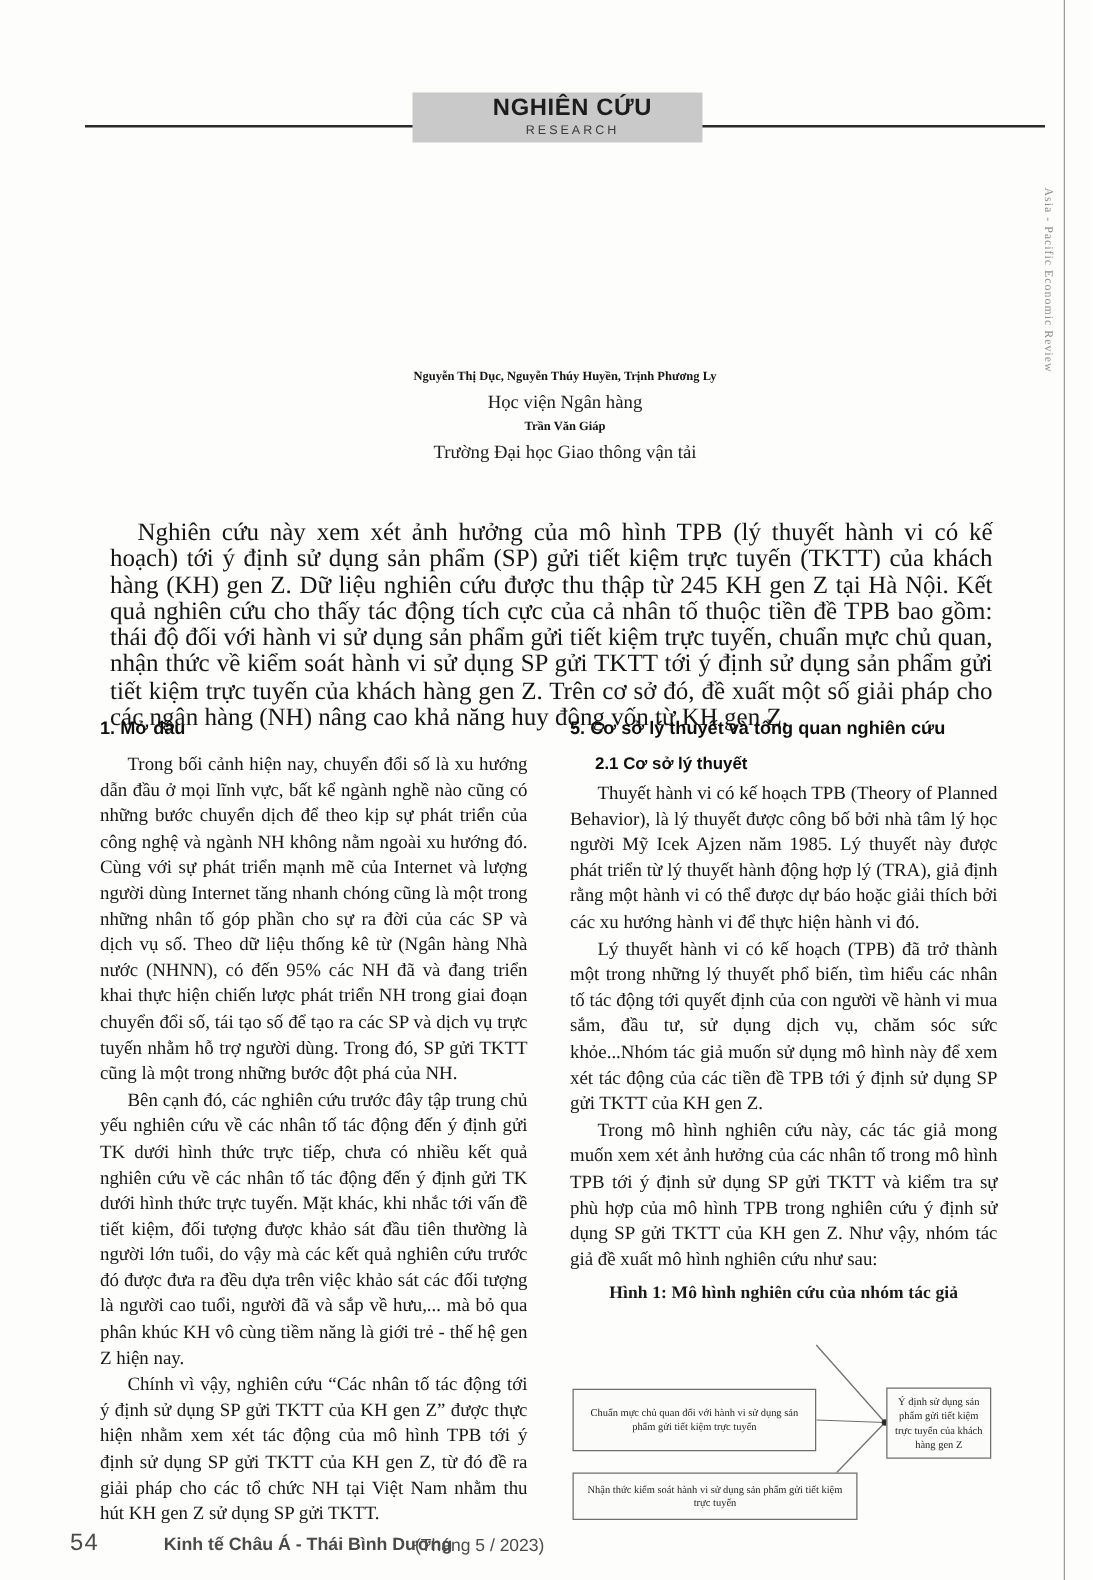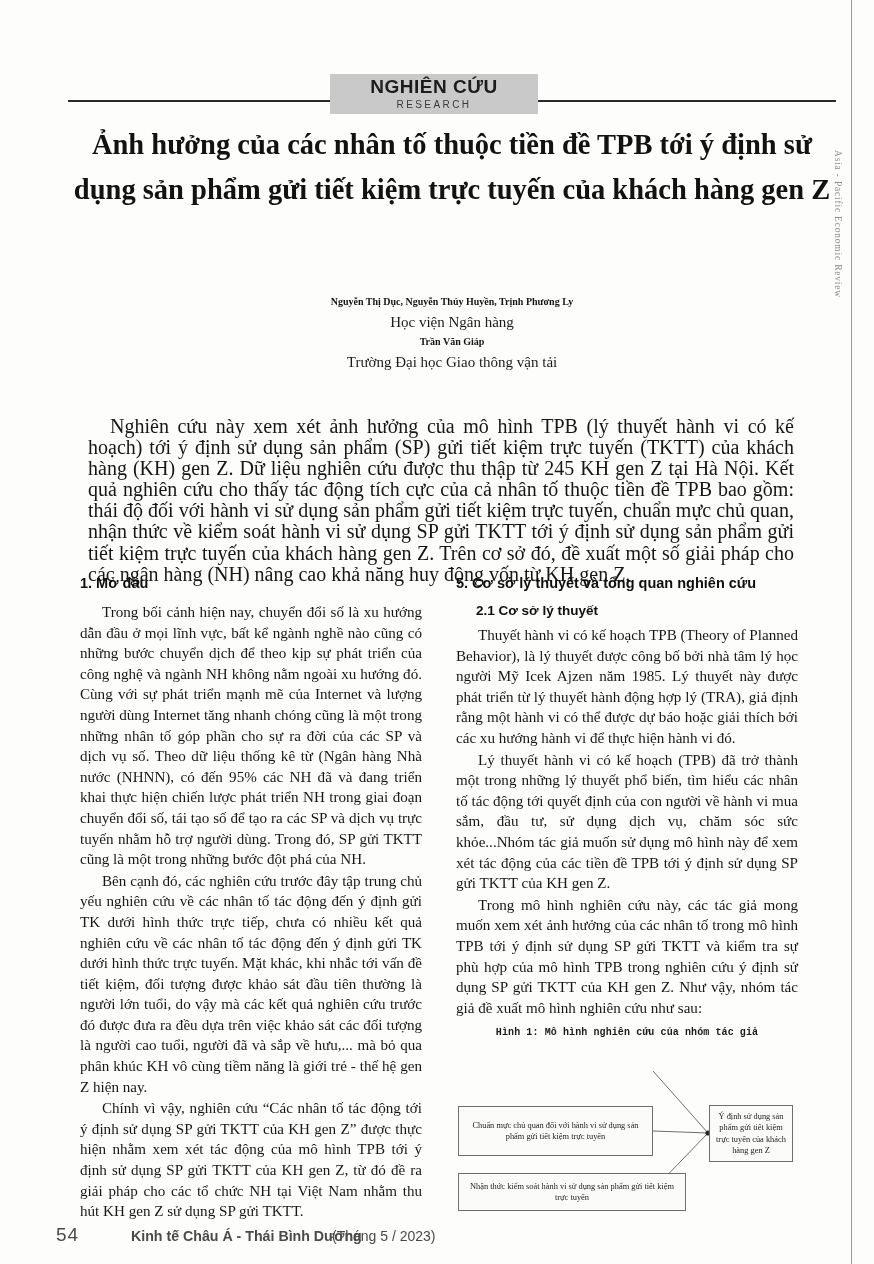--- a/index.html
+++ b/index.html
@@ -58,20 +58,21 @@
   }
   .masthead .badge {
     position: absolute;
     left: 262px;
     top: 0px;
     width: 208px;
     height: 40px;
     background: #c9c9c9;
     text-align: center;
     overflow: hidden;
+    padding-left: 24px;
   }
   .masthead .badge .nc {
     font-family: "Liberation Sans", sans-serif;
     font-weight: bold;
     font-size: 19px;
     letter-spacing: 0.5px;
     color: #1c1c1c;
     line-height: 22px;
     padding-top: 2px;
   }
@@ -157,23 +158,23 @@
     margin: 0 0 1px 0;
     color: #171717;
   }
   
   .figure {
     position: relative;
     margin-top: 9px;
     width: 342px;
   }
   .fig-caption {
-    font-family: Liberation Mono, monospace;
-    font-weight: bold;
-    font-size: 10px;
+    font-family: Liberation Serif, serif;
+    font-weight: bold;
+    font-size: 14px;
     text-align: center;
     color: #1a1a1a;
     margin-bottom: 5px;
     letter-spacing: 0.1px;
   }
   .fig-canvas {
     position: relative;
     width: 342px;
     height: 170px;
   }
@@ -243,21 +244,20 @@
   <div class="vertical-journal">Asia - Pacific Economic Review</div>
 
   <div class="masthead">
     <div class="rule"></div>
     <div class="badge">
       <div class="nc">NGHIÊN CỨU</div>
       <div class="res">RESEARCH</div>
     </div>
   </div>
 
-  <div class="title">Ảnh hưởng của các nhân tố thuộc tiền đề TPB tới ý định sử dụng sản phẩm gửi tiết kiệm trực tuyến của khách hàng gen Z</div>
 
   <div class="authors">
     <div class="names">Nguyễn Thị Dục, Nguyễn Thúy Huyền, Trịnh Phương Ly</div>
     <div class="affil">Học viện Ngân hàng</div>
     <div class="names">Trần Văn Giáp</div>
     <div class="affil">Trường Đại học Giao thông vận tải</div>
   </div>
 
   <div class="abstract">Nghiên cứu này xem xét ảnh hưởng của mô hình TPB (lý thuyết hành vi có kế hoạch) tới ý định sử dụng sản phẩm (SP) gửi tiết kiệm trực tuyến (TKTT) của khách hàng (KH) gen Z. Dữ liệu nghiên cứu được thu thập từ 245 KH gen Z tại Hà Nội. Kết quả nghiên cứu cho thấy tác động tích cực của cả nhân tố thuộc tiền đề TPB bao gồm: thái độ đối với hành vi sử dụng sản phẩm gửi tiết kiệm trực tuyến, chuẩn mực chủ quan, nhận thức về kiểm soát hành vi sử dụng SP gửi TKTT tới ý định sử dụng sản phẩm gửi tiết kiệm trực tuyến của khách hàng gen Z. Trên cơ sở đó, đề xuất một số giải pháp cho các ngân hàng (NH) nâng cao khả năng huy động vốn từ KH gen Z.</div>
 

